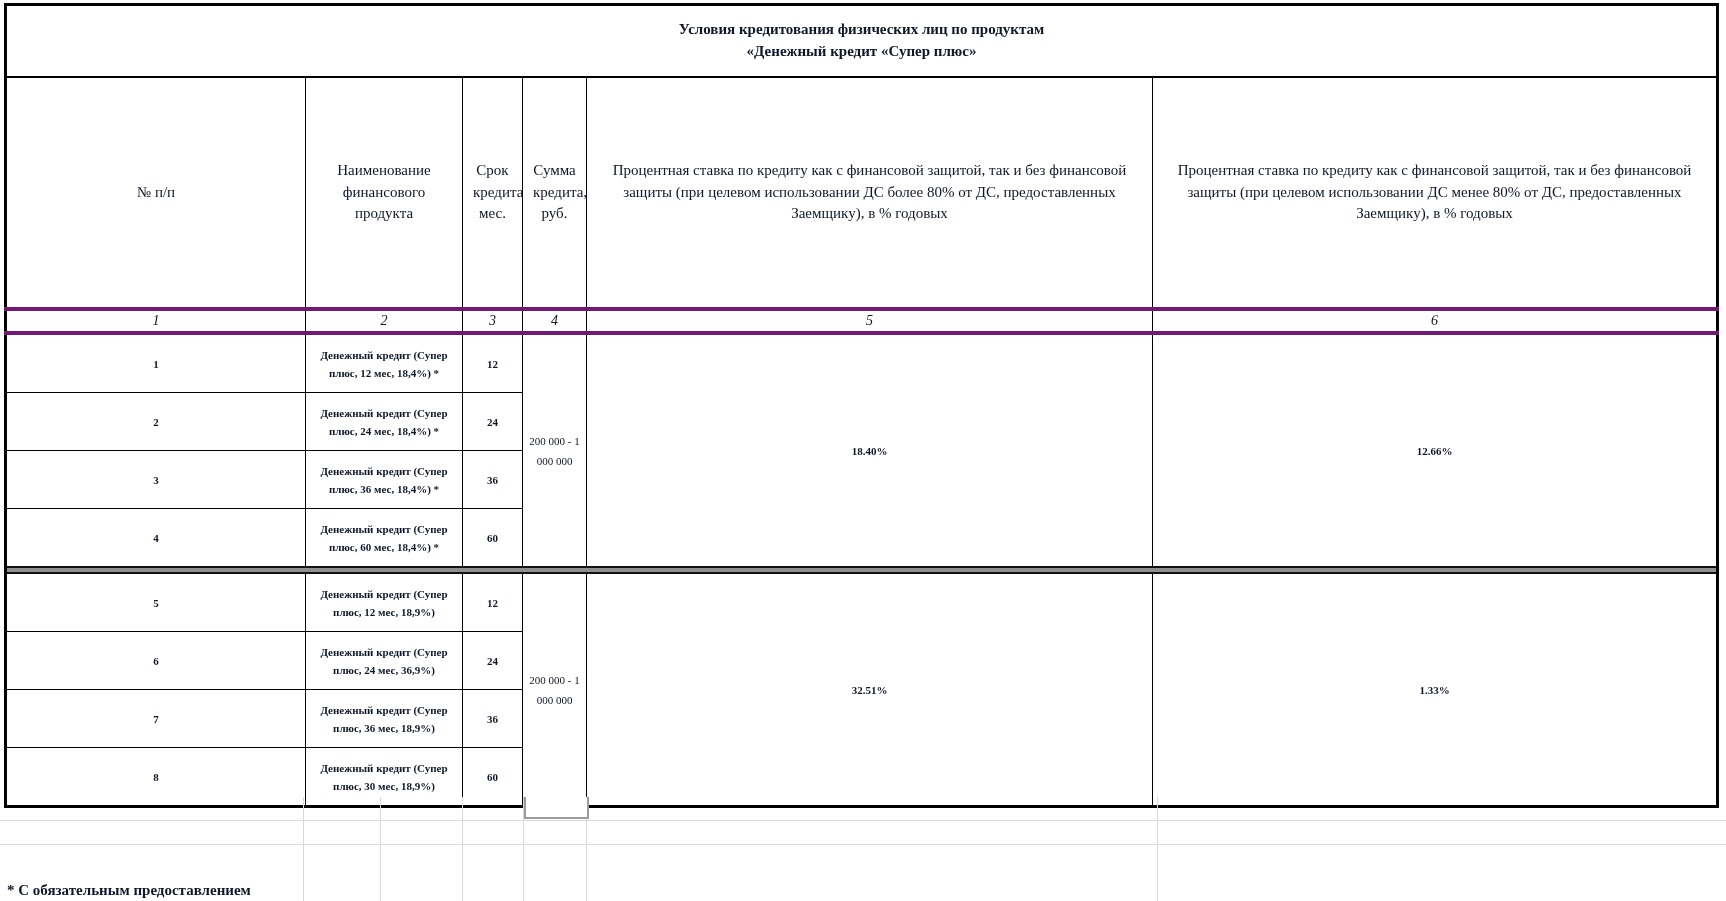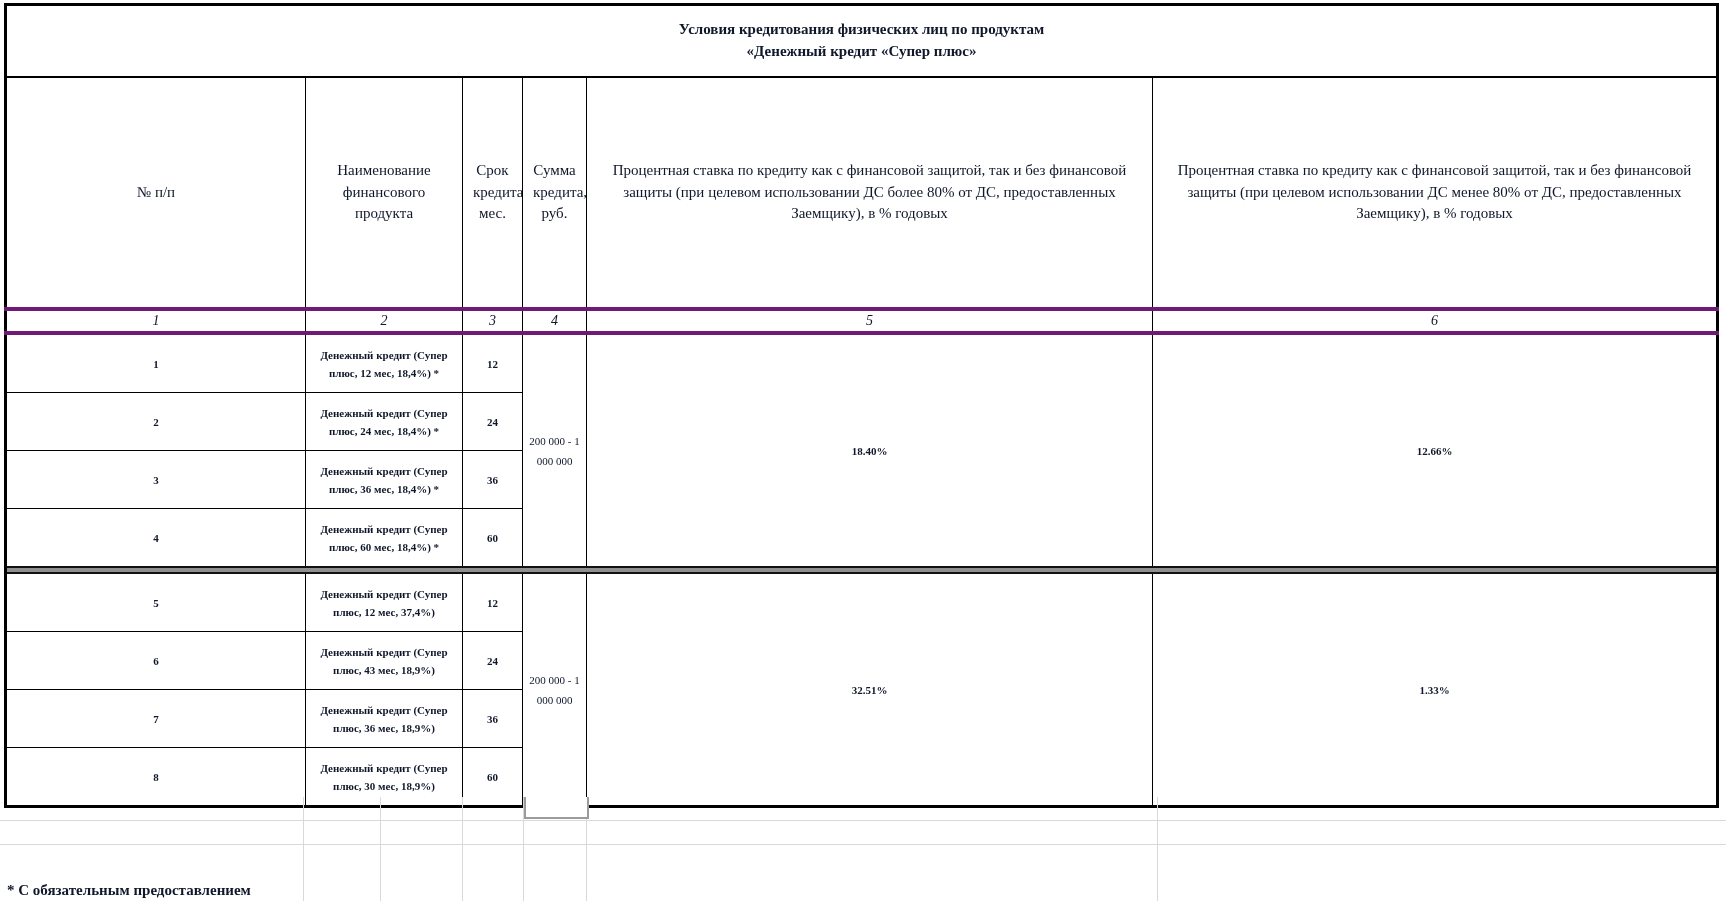--- a/index.html
+++ b/index.html
@@ -149,29 +149,29 @@
         <td class="product-cell">Денежный кредит (Супер плюс, 60 мес, 18,4%) *</td>
         <td class="term-cell">60</td>
       </tr>
 
       <tr class="separator-row">
         <td colspan="6"></td>
       </tr>
 
       <tr class="data-row">
         <td class="num-cell">5</td>
-        <td class="product-cell">Денежный кредит (Супер плюс, 12 мес, 37,4%)</td>
+        <td class="product-cell">Денежный кредит (Супер плюс, 12 мес, 18,9%)</td>
         <td class="term-cell">12</td>
         <td class="amount-cell" rowspan="4">200 000 - 1 000 000</td>
         <td class="rate-cell" rowspan="4">32.51%</td>
         <td class="rate-cell" rowspan="4">1.33%</td>
       </tr>
       <tr class="data-row">
         <td class="num-cell">6</td>
-        <td class="product-cell">Денежный кредит (Супер плюс, 43 мес, 18,9%)</td>
+        <td class="product-cell">Денежный кредит (Супер плюс, 24 мес, 36,9%)</td>
         <td class="term-cell">24</td>
       </tr>
       <tr class="data-row">
         <td class="num-cell">7</td>
         <td class="product-cell">Денежный кредит (Супер плюс, 36 мес, 18,9%)</td>
         <td class="term-cell">36</td>
       </tr>
       <tr class="data-row">
         <td class="num-cell">8</td>
         <td class="product-cell">Денежный кредит (Супер плюс, 30 мес, 18,9%)</td>

